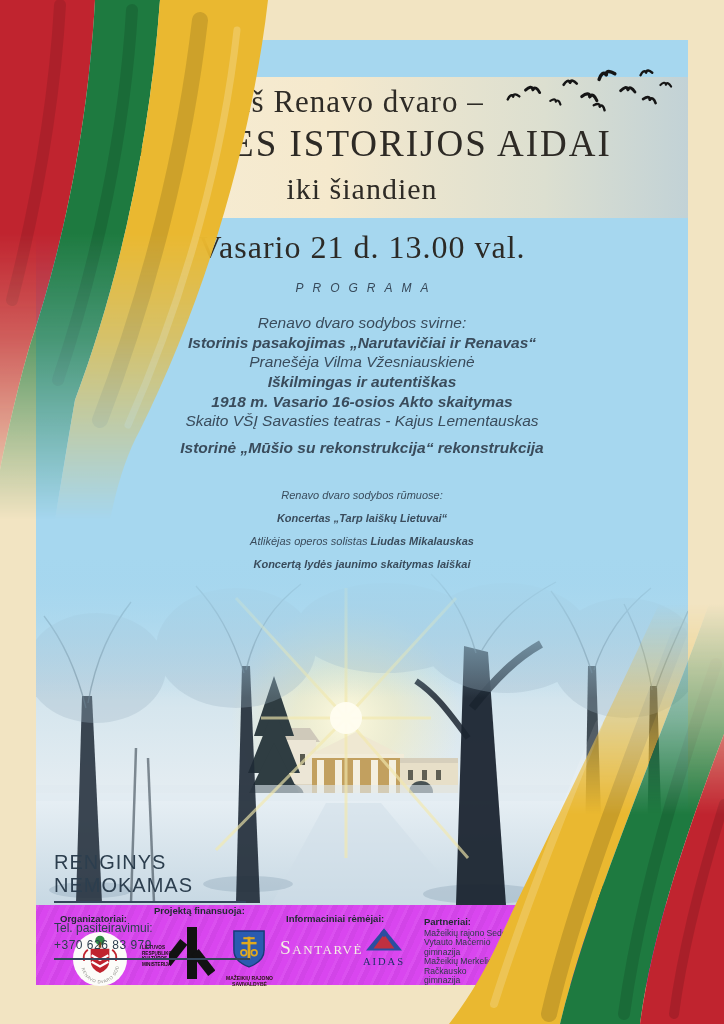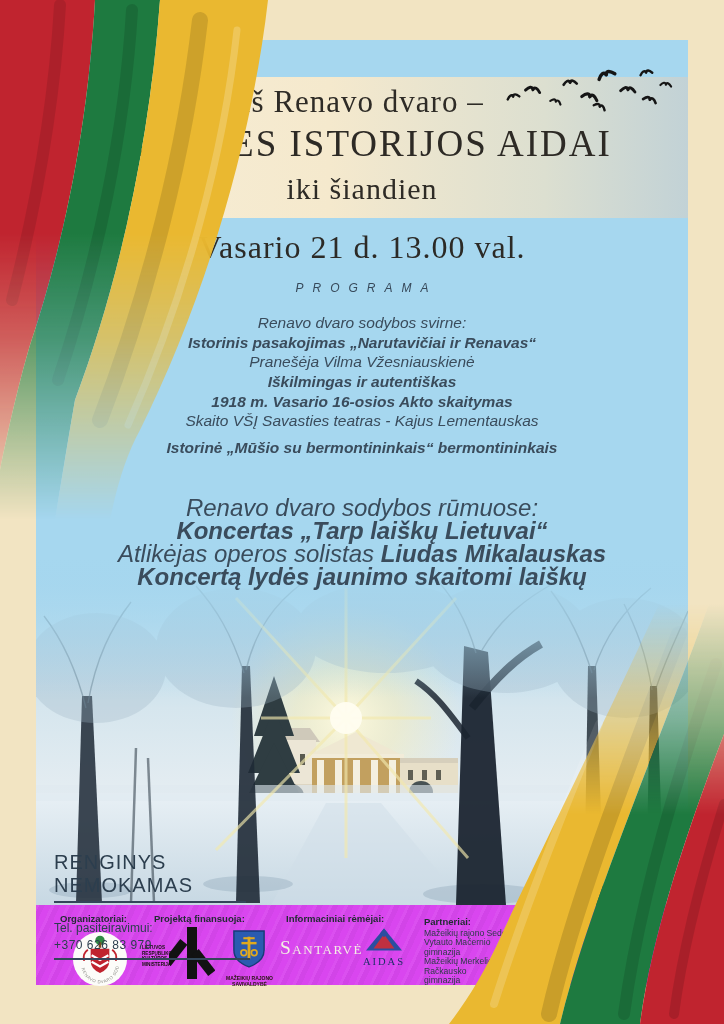--- a/index.html
+++ b/index.html
@@ -9,21 +9,21 @@
   .title-band{position:absolute;left:36px;top:77px;width:652px;height:141px;
     background:linear-gradient(90deg,#f7eed7 0%,#f5e9cd 45%,#dcdfd0 78%,#c2d2d6 100%);}
   .centered{position:absolute;left:36px;width:652px;text-align:center;}
   .title1{top:84px;font-family:"Liberation Serif",serif;font-size:31px;color:#2e2b26;letter-spacing:1px;}
   .title2{top:122px;font-family:"Liberation Serif",serif;font-size:37px;color:#2d2a25;letter-spacing:2px;}
   .title3{top:172px;font-family:"Liberation Serif",serif;font-size:30px;color:#2e2b26;letter-spacing:1px;}
   .date-line{top:229px;font-family:"Liberation Serif",serif;font-size:32px;color:#2c2a26;letter-spacing:1px;}
   .program-heading{top:281px;font-size:12px;font-style:italic;font-weight:500;color:#37495a;letter-spacing:9px;text-indent:9px;}
   .pblock{color:#3a4c5c;line-height:19.5px;font-size:15.5px;}
   .b1{top:313px;} .b2{top:372px;} .b3{top:438px;}
-  .b4{top:484px;font-size:24px;line-height:23px;margin-top:12px;}
+  .b4{top:484px;font-size:11px;line-height:23px;}
   .it{font-style:italic;}
   .bit{font-style:italic;font-weight:bold;text-align:center;}
   .photo{position:absolute;left:36px;top:558px;width:652px;height:347px;}
   .contact{position:absolute;left:54px;top:851px;color:#2c3e4e;z-index:5;}
   .contact .l1{font-size:20px;letter-spacing:1px;border-bottom:2px solid #33465a;padding-bottom:4px;width:192px;}
   .contact .l2{font-size:12px;margin-top:18px;}
   .contact .l3{font-size:12px;letter-spacing:.5px;margin-top:3px;border-bottom:2px solid #33465a;padding-bottom:6px;width:196px;}
   .footer{position:absolute;left:36px;top:905px;width:652px;height:80px;background:#d946ef;z-index:4;}
   .footer::after{content:"";position:absolute;inset:0;
     background:repeating-linear-gradient(115deg,rgba(255,255,255,.05) 0 3px,rgba(0,0,0,.03) 3px 8px,transparent 8px 14px);}
@@ -170,27 +170,27 @@
     <div class="it">Renavo dvaro sodybos svirne:</div>
     <div class="bit">Istorinis pasakojimas „Narutavičiai ir Renavas“</div>
     <div class="it">Pranešėja Vilma Vžesniauskienė</div>
   </div>
   <div class="centered pblock b2">
     <div class="bit">Iškilmingas ir autentiškas</div>
     <div class="bit">1918 m. Vasario 16-osios Akto skaitymas</div>
     <div class="it">Skaito VŠĮ Savasties teatras - Kajus Lementauskas</div>
   </div>
   <div class="centered pblock b3">
-    <div class="bit">Istorinė „Mūšio su bermontininkais“ bermontininkais</div>
+    <div class="bit">Istorinė „Mūšio su rekonstrukcija“ rekonstrukcija</div>
   </div>
   <div class="centered pblock b4">
     <div class="it">Renavo dvaro sodybos rūmuose:</div>
     <div class="bit">Koncertas „Tarp laiškų Lietuvai“</div>
     <div><span class="it">Atlikėjas operos solistas </span><span class="bit">Liudas Mikalauskas</span></div>
-    <div class="bit">Koncertą lydės jaunimo skaitomi laiškų</div>
+    <div class="bit">Koncertą lydės jaunimo skaitymas laiškai</div>
   </div>
 
   <div class="contact">
     <div class="l1">RENGINYS NEMOKAMAS</div>
     <div class="l2">Tel. pasiteiravimui:</div>
     <div class="l3">+370 626 83 979</div>
   </div>
 
   <div class="footer">
     <div class="flabel" style="left:24px;top:8px;">Organizatoriai:</div>
@@ -202,21 +202,21 @@
       <circle cx="30" cy="10" r="5" fill="#2e8b42"></circle>
       <rect x="28.6" y="12" width="2.8" height="6" fill="#7a4a26"></rect>
       <path d="M20,19 h20 v13 q0,9 -10,13 q-10,-4 -10,-13 Z" fill="#c0232e"></path>
       <path d="M21,26 l9,5 l9,-5" stroke="#fff" stroke-width="2.4" fill="none"></path>
       <path d="M21,33 l9,5 l9,-5" stroke="#fff" stroke-width="2.4" fill="none"></path>
       <path d="M17,20 q-6,4 -4,12" stroke="#c0232e" stroke-width="2" fill="none"></path>
       <path d="M43,20 q6,4 4,12" stroke="#c0232e" stroke-width="2" fill="none"></path>
       <text font-size="4.6" fill="#8a8a85" letter-spacing="0.6"><textPath href="#crestArc" startOffset="4">RENAVO DVARO SODYBA</textPath></text>
     </svg>
 
-    <div class="flabel" style="left:118px;top:8px;">Projektą finansuoja:</div>
+    <div class="flabel" style="left:118px;top:0;">Projektą finansuoja:</div>
     <div class="ministry-text">
       <div>LIETUVOS</div>
       <div>RESPUBLIKOS</div>
       <div>KULTŪROS</div>
       <div>MINISTERIJA</div>
     </div>
     <svg class="lk-logo" width="46" height="56" viewBox="0 0 46 56">
       <rect x="2" y="14" width="9" height="27" fill="#121212" transform="rotate(38 6.5 27.5)"></rect>
       <rect x="18" y="2" width="10" height="52" fill="#121212"></rect>
       <rect x="30" y="24" width="9" height="27" fill="#121212" transform="rotate(-38 34.5 37.5)"></rect>

